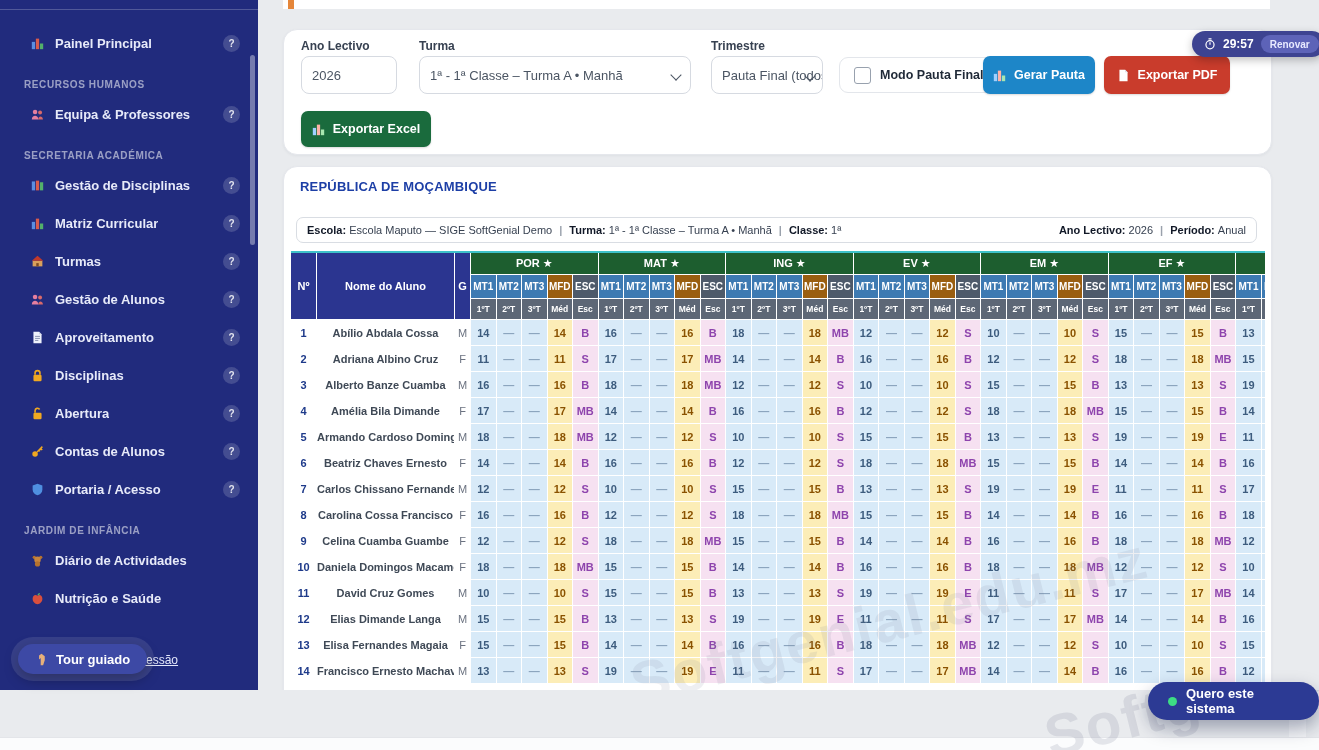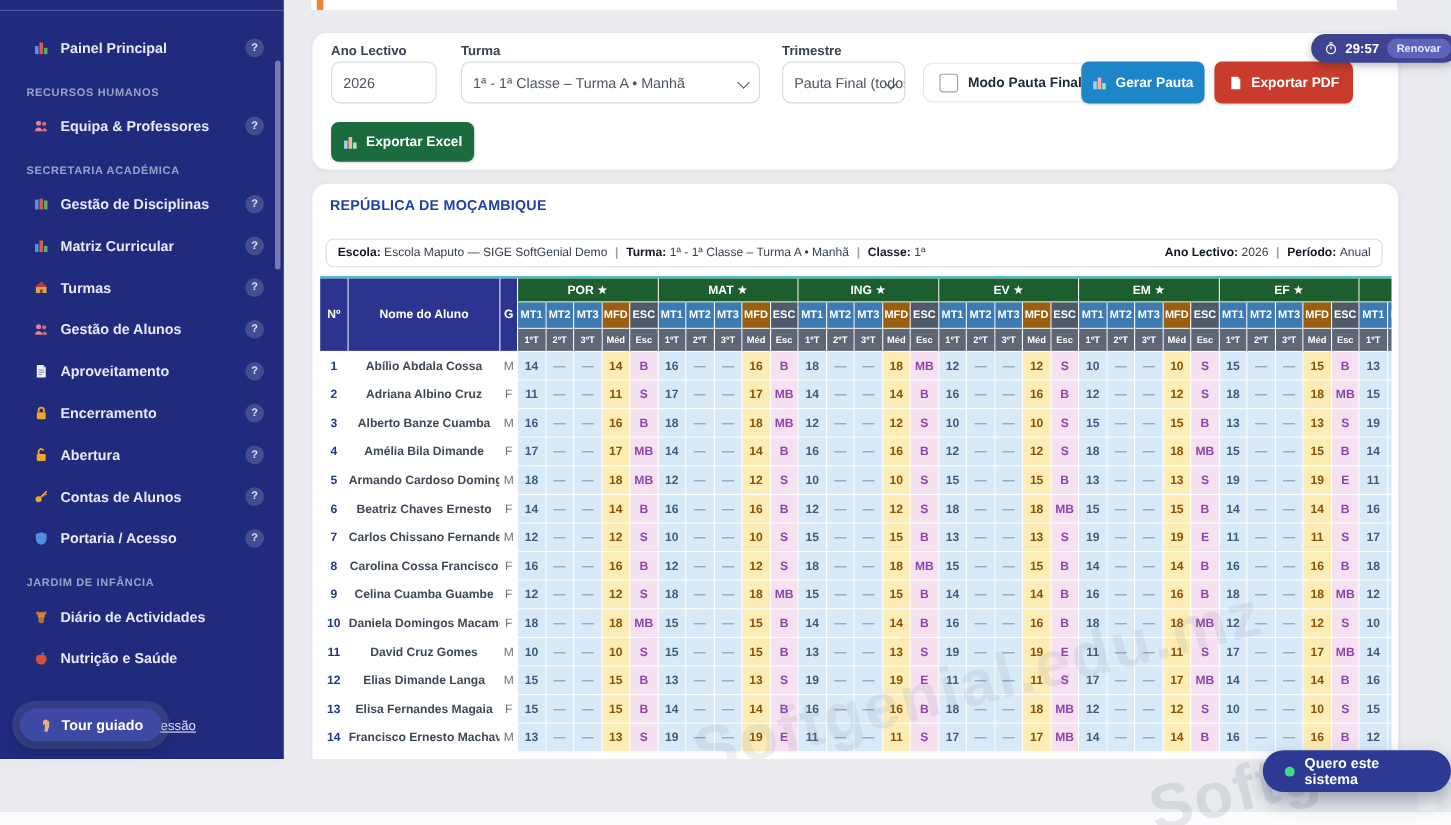--- a/index.html
+++ b/index.html
@@ -198,21 +198,21 @@
             <span class="nav-label">Aproveitamento</span>
             <span class="help-badge">?</span>
           </div>
           <div class="nav-item">
             <span class="ico">
               <svg viewBox="0 0 16 16" width="13" height="13">
                 <rect x="3" y="7" width="10" height="8" rx="1.5" fill="#f0a821"></rect>
                 <path d="M5 7V5a3 3 0 0 1 6 0v2" fill="none" stroke="#f0a821" stroke-width="2"></path>
               </svg>
             </span>
-            <span class="nav-label">Encerramento</span>
+            <span class="nav-label">Disciplinas</span>
             <span class="help-badge">?</span>
           </div>
           <div class="nav-item">
             <span class="ico">
               <svg viewBox="0 0 16 16" width="13" height="13">
                 <rect x="3" y="7" width="10" height="8" rx="1.5" fill="#f0a821"></rect>
                 <path d="M5 7V4.5a3 3 0 0 1 5.6-1.4" fill="none" stroke="#f0a821" stroke-width="2"></path>
               </svg>
             </span>
             <span class="nav-label">Abertura</span>

